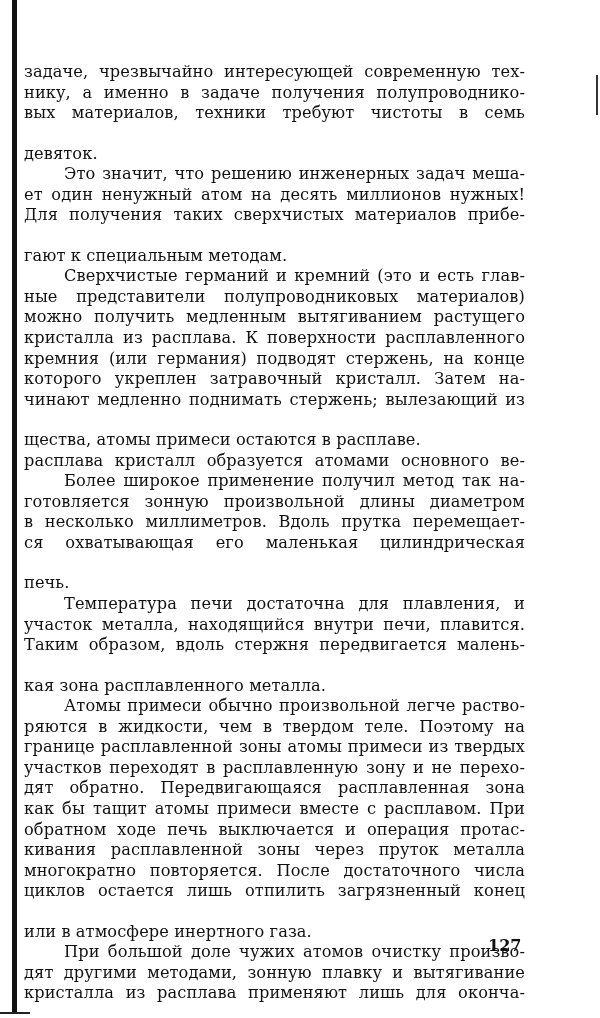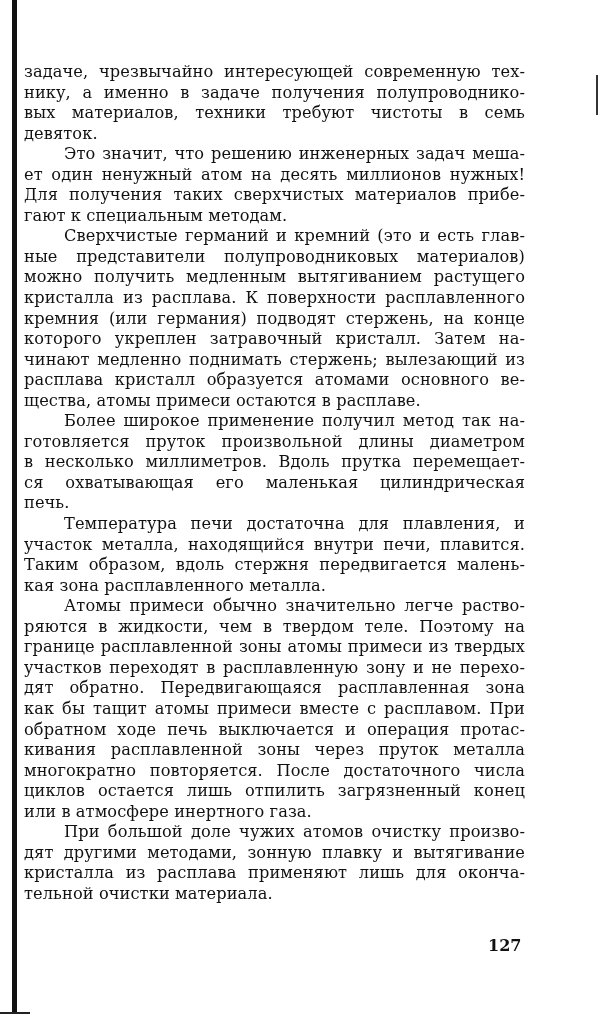--- a/index.html
+++ b/index.html
@@ -14,21 +14,21 @@
   .right-mark {
     position: absolute; left: 596px; top: 75px; width: 2px; height: 40px; background: #333;
   }
   .page {
     position: absolute; left: 24px; top: 62px; width: 501px;
     font-family: "DejaVu Serif", "Liberation Serif", serif;
     font-size: 16.2px; line-height: 20.55px; color: #111;
     text-align: justify; letter-spacing: 0.1px;
   }
   .line { display: block; white-space: nowrap; height: 20.55px; text-align-last: justify; text-align: justify; }
-  .line.last { text-align-last: left; }
+  .line.last { text-align-last: left; margin-top: 20px; }
   .line.indent { padding-left: 40px; }
   .para { margin: 0 0 0 0; }
   .page-number {
     position: absolute; left: 488px; top: 936px;
     font-family: "DejaVu Serif", "Liberation Serif", serif;
     font-size: 16px; font-weight: bold; color: #111;
   }
 </style>
 </head>
 <body>
@@ -51,38 +51,38 @@
       <span class="line last">гают к специальным методам.</span>
     </div>
     <div class="para">
       <span class="line indent">Сверхчистые германий и кремний (это и есть глав-</span>
       <span class="line">ные представители полупроводниковых материалов)</span>
       <span class="line">можно получить медленным вытягиванием растущего</span>
       <span class="line">кристалла из расплава. К поверхности расплавленного</span>
       <span class="line">кремния (или германия) подводят стержень, на конце</span>
       <span class="line">которого укреплен затравочный кристалл. Затем на-</span>
       <span class="line">чинают медленно поднимать стержень; вылезающий из</span>
+      <span class="line last">щества, атомы примеси остаются в расплаве.</span>
       <span class="line">расплава кристалл образуется атомами основного ве-</span>
-      <span class="line last">щества, атомы примеси остаются в расплаве.</span>
     </div>
     <div class="para">
       <span class="line indent">Более широкое применение получил метод так на-</span>
-      <span class="line">готовляется пруток произвольной длины диаметром</span>
+      <span class="line">готовляется зонную произвольной длины диаметром</span>
       <span class="line">в несколько миллиметров. Вдоль прутка перемещает-</span>
       <span class="line">ся охватывающая его маленькая цилиндрическая</span>
       <span class="line last">печь.</span>
     </div>
     <div class="para">
       <span class="line indent">Температура печи достаточна для плавления, и</span>
       <span class="line">участок металла, находящийся внутри печи, плавится.</span>
       <span class="line">Таким образом, вдоль стержня передвигается малень-</span>
       <span class="line last">кая зона расплавленного металла.</span>
     </div>
     <div class="para">
-      <span class="line indent">Атомы примеси обычно значительно легче раство-</span>
+      <span class="line indent">Атомы примеси обычно произвольной легче раство-</span>
       <span class="line">ряются в жидкости, чем в твердом теле. Поэтому на</span>
       <span class="line">границе расплавленной зоны атомы примеси из твердых</span>
       <span class="line">участков переходят в расплавленную зону и не перехо-</span>
       <span class="line">дят обратно. Передвигающаяся расплавленная зона</span>
       <span class="line">как бы тащит атомы примеси вместе с расплавом. При</span>
       <span class="line">обратном ходе печь выключается и операция протас-</span>
       <span class="line">кивания расплавленной зоны через пруток металла</span>
       <span class="line">многократно повторяется. После достаточного числа</span>
       <span class="line">циклов остается лишь отпилить загрязненный конец</span>
       <span class="line last">или в атмосфере инертного газа.</span>

